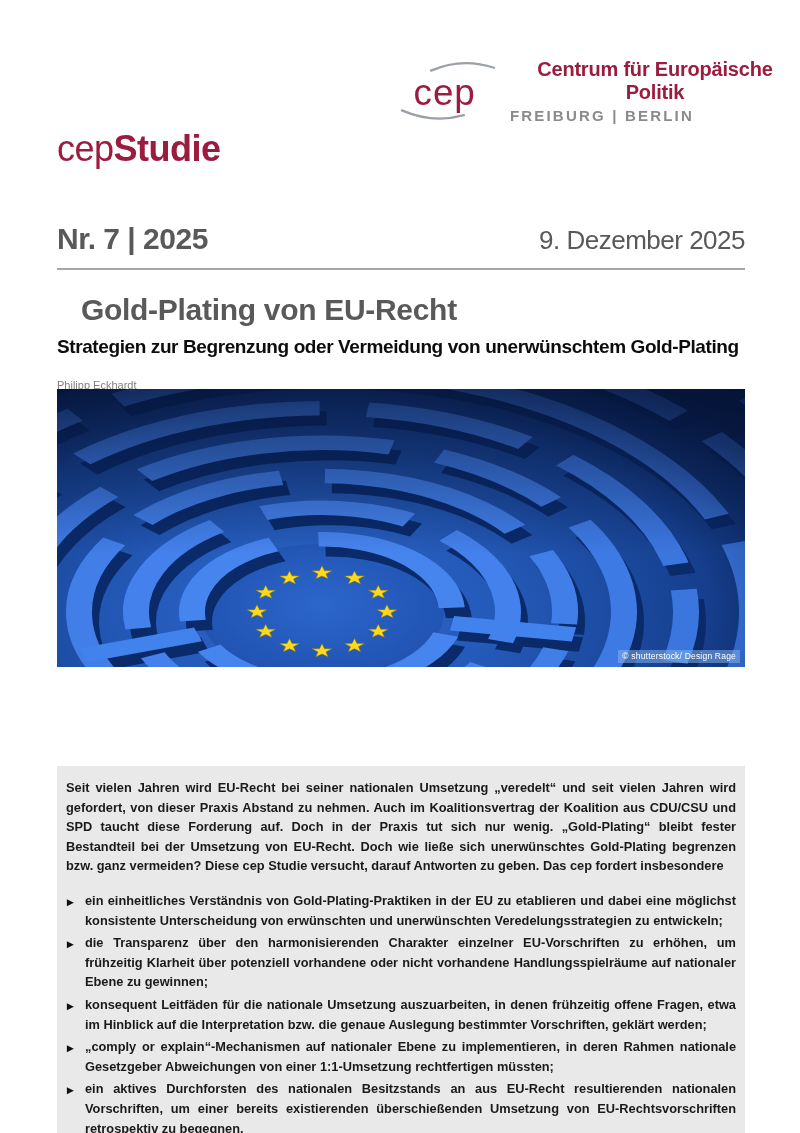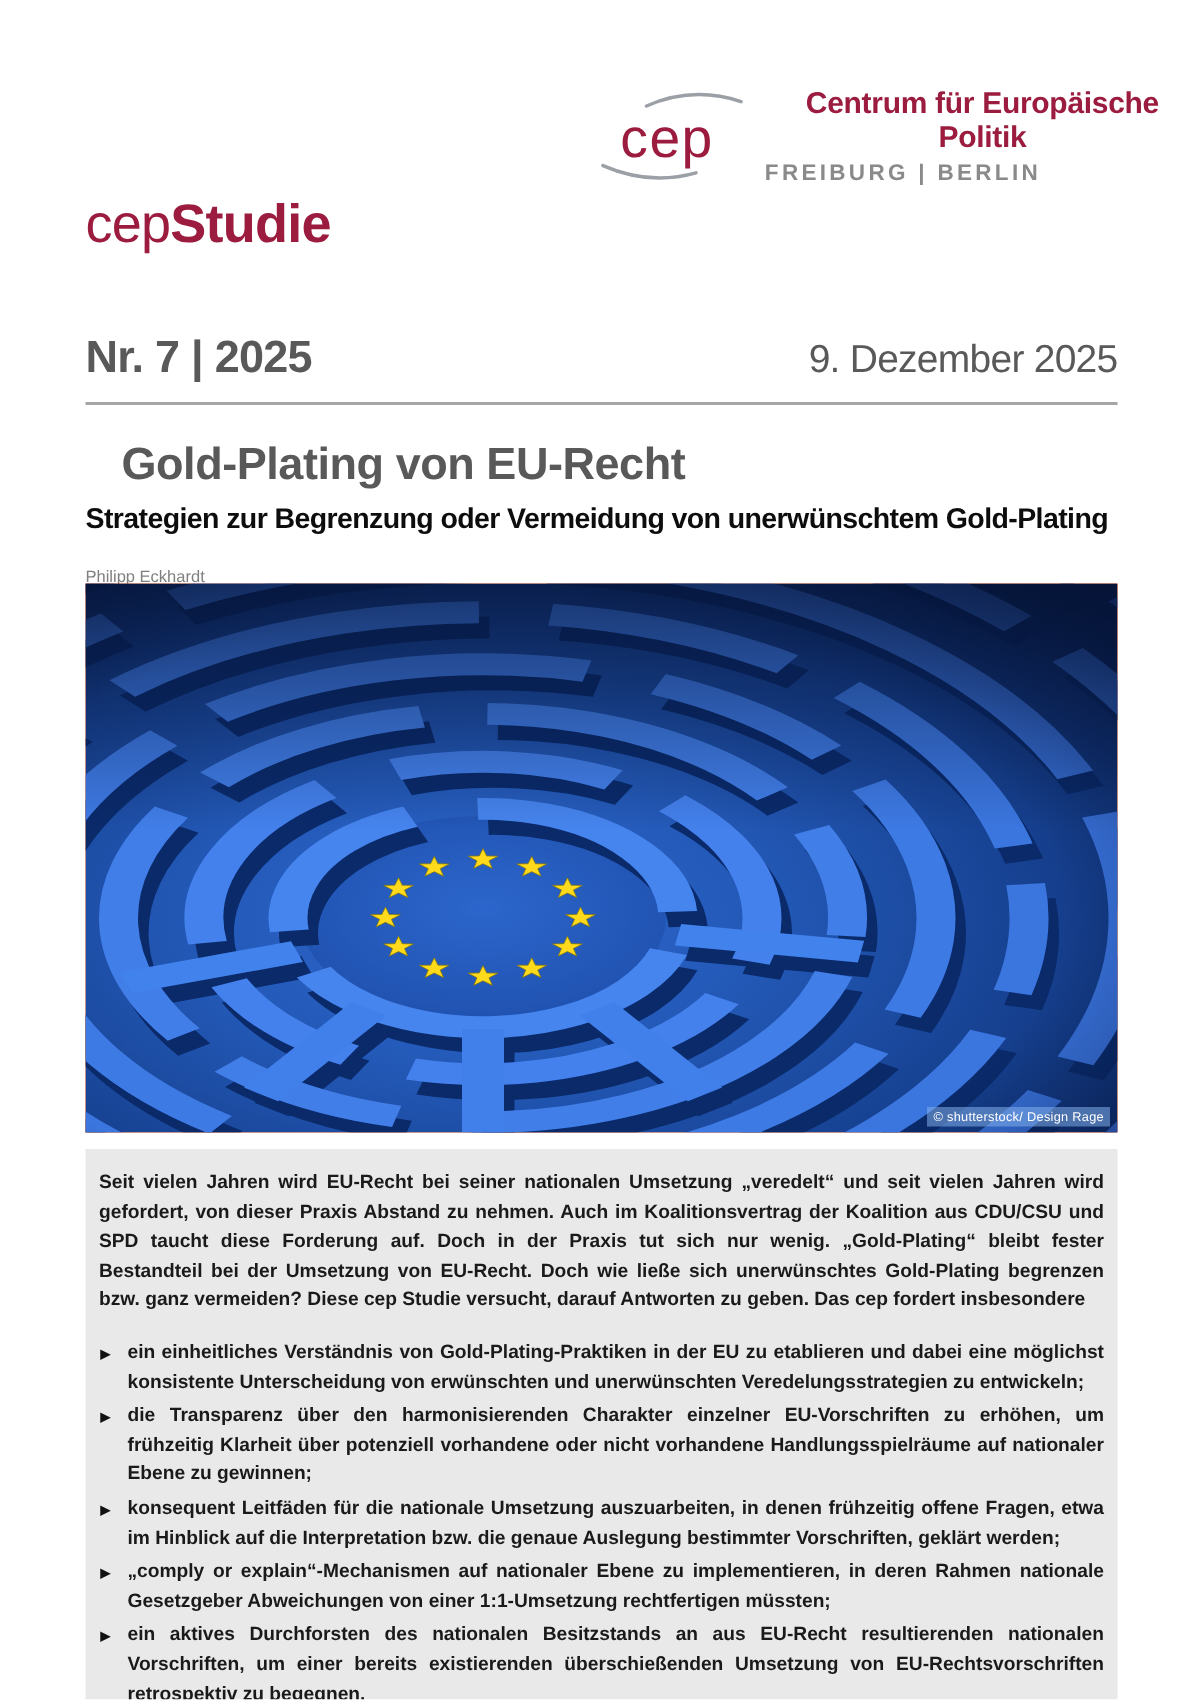--- a/index.html
+++ b/index.html
@@ -24,21 +24,21 @@
     display:flex;justify-content:space-between;align-items:baseline;
     border-bottom:2px solid #a6a6a6;padding-bottom:12px;
   }
   .issue-no{font-size:30px;font-weight:bold;color:#595959;letter-spacing:-0.5px;}
   .issue-date{font-size:26px;font-weight:400;color:#595959;letter-spacing:-0.5px;}
   
   .doc-title{position:absolute;top:293px;left:57px;font-size:30px;font-weight:bold;color:#595959;letter-spacing:-0.3px;white-space:nowrap;margin-left:24px;}
   .doc-subtitle{position:absolute;top:336px;left:57px;font-size:19px;font-weight:bold;color:#0d0d0d;letter-spacing:-0.4px;white-space:nowrap;}
   .doc-author{position:absolute;top:367px;left:57px;font-size:11px;font-weight:400;color:#7f7f7f;margin-top:12px;}
   
-  .hero{position:absolute;top:389px;left:57px;width:688px;height:366px;overflow:hidden;background:#c2410c;}
+  .hero{position:absolute;top:389px;left:57px;width:688px;height:278px;overflow:hidden;background:#701a75;}
   .hero svg{display:block;width:688px;height:366px;}
   .hero-credit{
     position:absolute;right:5px;bottom:4px;
     background:rgba(130,175,235,0.55);color:#ffffff;
     font-size:8.5px;line-height:11px;padding:1px 4px;letter-spacing:0.2px;
   }
   
   .summary{
     position:absolute;top:766px;left:57px;width:688px;box-sizing:border-box;
     background:#e9e9e9;padding:12px 9px 10px 9px;

